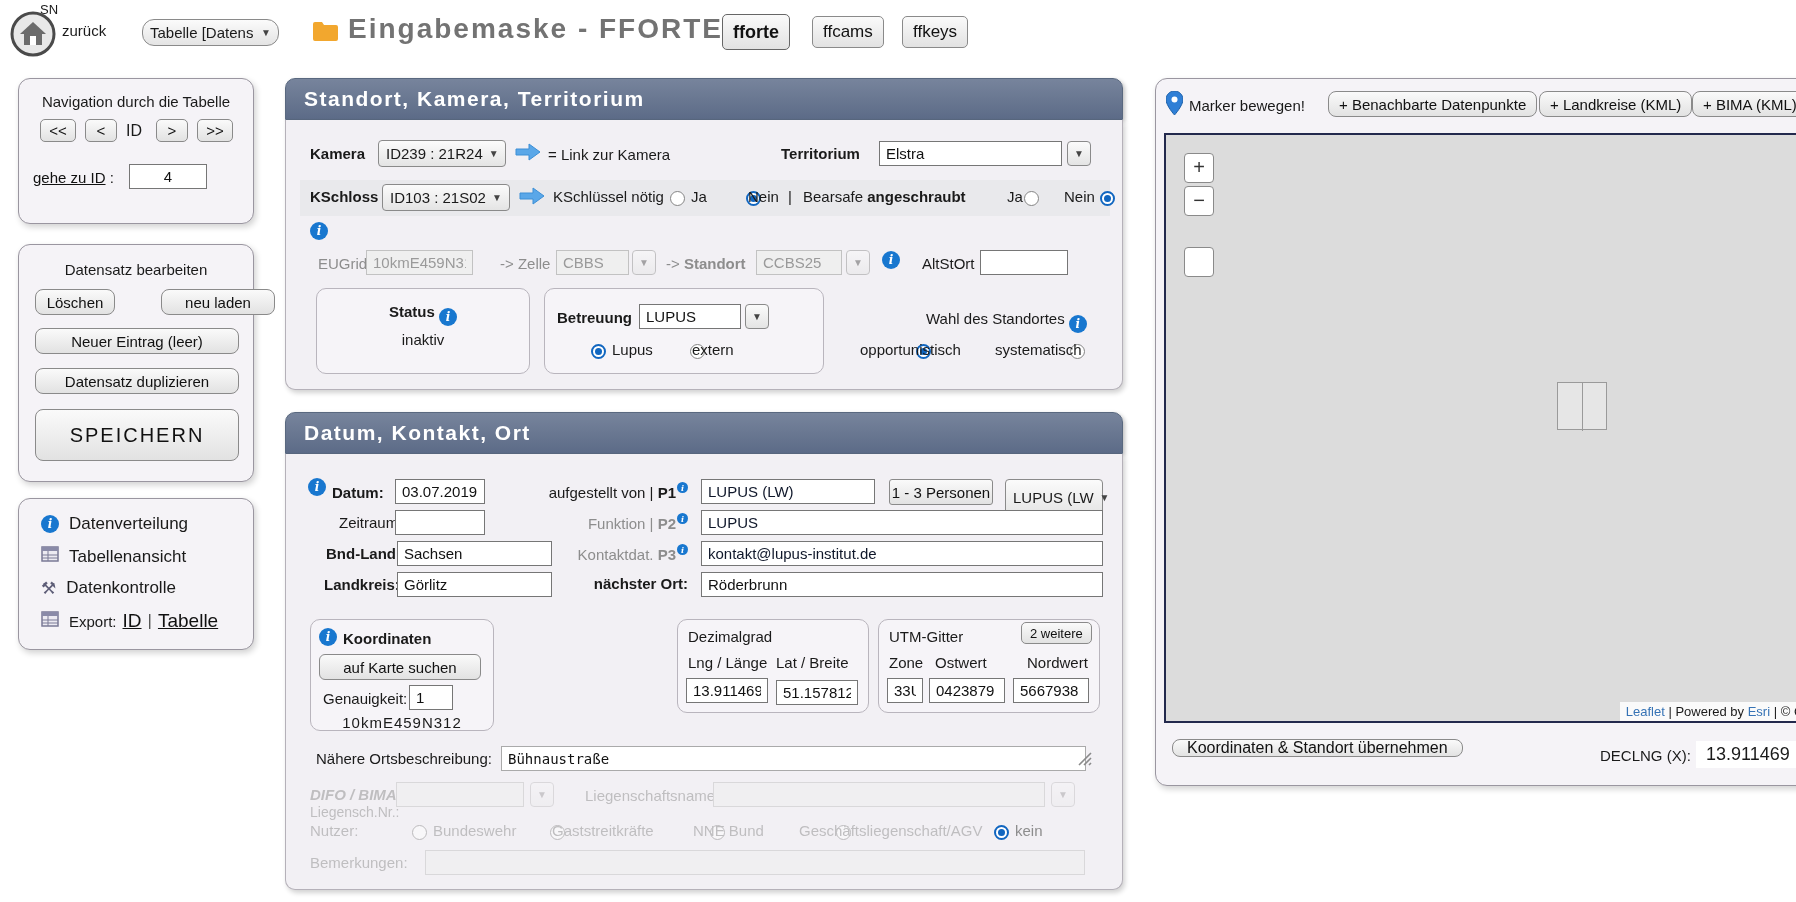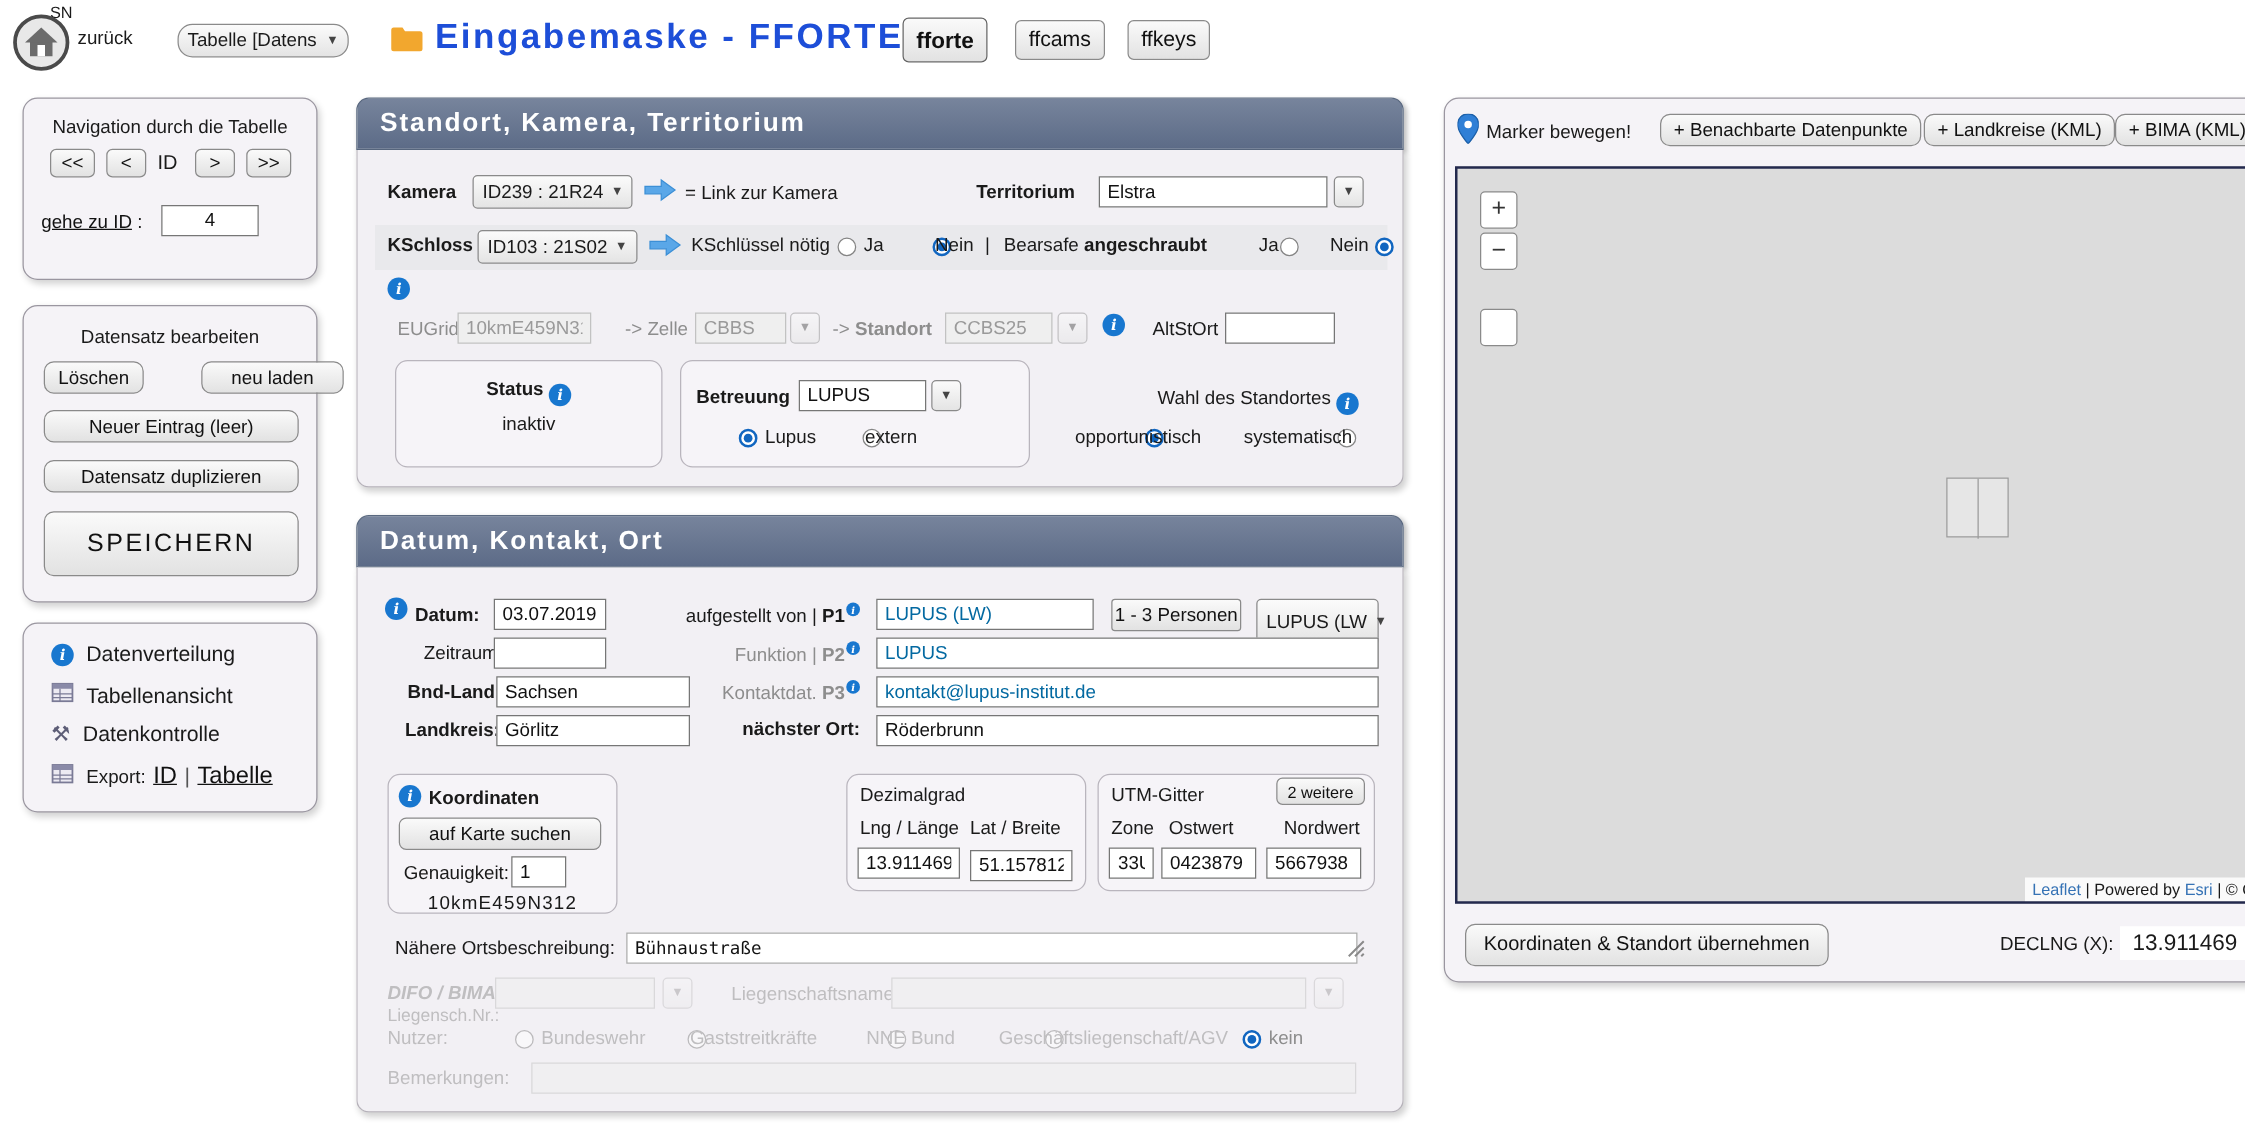--- a/index.html
+++ b/index.html
@@ -28,21 +28,21 @@
     background:linear-gradient(#fbfbfb,#e4e4e4); border:1px solid #8a8a8a; border-radius:4px;
     font-size:15px; padding:2px 7px; cursor:pointer; white-space:nowrap; }
   .sel .chev, .ddl .chev { font-size:10px; color:#444; margin-left:6px; }
   .ddl { display:inline-flex; align-items:center; justify-content:center; width:24px; height:25px;
     background:linear-gradient(#fbfbfb,#e4e4e4); border:1px solid #8a8a8a; border-radius:4px; cursor:pointer; }
   .ddl .chev{ margin:0; }
   .ddl.dis, .sel.dis { opacity:.45; }
   .inp { border:1px solid #767676; background:#fff; font-size:15px; padding:2px 6px; height:25px;
     font-family:"Liberation Sans",sans-serif; color:#111; }
   .inp.dis { background:#efefef; color:#9a9a9a; border-color:#c2c2c2; }
-  .inp.ghost { color:#0369a1; }
+  .inp.ghost { color:#0f172a; }
   .radio { display:inline-block; width:15px; height:15px; border-radius:50%;
     border:1px solid #858585; background:#fff; vertical-align:-3px; cursor:pointer; position:relative; }
   .radio.on { border:2px solid #1166c0; }
   .radio.on::after { content:''; position:absolute; inset:2px; border-radius:50%; background:#1166c0; }
   .info { display:inline-flex; width:18px; height:18px; border-radius:50%; background:#1877cf; color:#fff;
     align-items:center; justify-content:center; font:italic bold 12px "DejaVu Serif",serif; cursor:pointer;
     vertical-align:-4px; }
   .info.sup { width:11px; height:11px; font-size:8px; vertical-align:7px; margin-left:1px; }
   .inbox { position:absolute; background:#f6f4f8; border:1px solid #b9b5bd; border-radius:10px; }
 
@@ -70,21 +70,21 @@
 <span class="abs" style="left:62px;top:22px;">zurück</span>
 <span class="sel abs" style="left:142px;top:19px;width:137px;height:27px;border-radius:12px;">
   <span>Tabelle [Datens</span>
   <span class="chev">▼</span>
 </span>
 <span class="abs" style="left:312px;top:19px;">
   <svg width="27" height="24" viewBox="0 0 27 24">
     <path d="M1 5 q0-2 2-2 h7 l2 3 h12 q2 0 2 2 v12 q0 2-2 2 H3 q-2 0-2-2 Z" fill="#f2a72e"></path>
   </svg>
 </span>
-<div class="abs" style="left:348px;top:13px;font-size:28px;font-weight:600;letter-spacing:2px;color:#1d4ed8;">Eingabemaske - FFORTE</div>
+<div class="abs" style="left:348px;top:13px;font-size:28px;font-weight:600;letter-spacing:2px;color:#737373;">Eingabemaske - FFORTE</div>
 <span class="btn abs" style="left:722px;top:14px;height:36px;font-size:18px;font-weight:bold;border-color:#666;">fforte</span>
 <span class="btn abs" style="left:812px;top:16px;height:32px;font-size:17px;">ffcams</span>
 <span class="btn abs" style="left:902px;top:16px;height:32px;font-size:17px;">ffkeys</span>
 
 <div class="spanel" style="left:18px;top:78px;width:236px;height:146px;">
   <div class="abs" style="left:0;right:0;top:14px;text-align:center;">Navigation durch die Tabelle</div>
   <span class="btn abs" style="left:21px;top:40px;width:36px;">&lt;&lt;</span>
   <span class="btn abs" style="left:66px;top:40px;width:32px;">&lt;</span>
   <span class="abs" style="left:107px;top:43px;font-size:16px;">ID</span>
   <span class="btn abs" style="left:137px;top:40px;width:32px;">&gt;</span>
@@ -349,16 +349,16 @@
     <span class="mapbtn" style="left:18px;top:51px;">−</span>
     <span class="mapbtn" style="left:18px;top:112px;"></span>
     <span class="abs" style="left:391px;top:247px;width:50px;height:48px;border:1px solid #9a9a9a;background:#e6e6e6;">
       <span class="abs" style="left:24px;top:0;width:1px;height:48px;background:#9a9a9a;"></span>
     </span>
     <div class="abs" style="right:0;bottom:0;background:rgba(255,255,255,.85);padding:2px 6px;font-size:13px;white-space:nowrap;">
       <span class="bluelink">Leaflet</span><span> | Powered by </span><span class="bluelink">Esri</span><span> | © O</span>
     </div>
   </div>
 
-  <span class="btn round abs" style="left:16px;top:660px;height:34px;padding:2px 14px;font-size:16px;">Koordinaten &amp; Standort übernehmen</span>
+  <span class="btn round abs" style="left:16px;top:660px;height:18px;padding:2px 14px;font-size:16px;">Koordinaten &amp; Standort übernehmen</span>
   <span class="abs" style="left:444px;top:668px;font-size:15px;">DECLNG (X):</span>
   <span class="abs" style="left:540px;top:662px;background:#fff;padding:3px 10px;font-size:18px;">13.911469</span>
 </div>
 
 </body></html>

